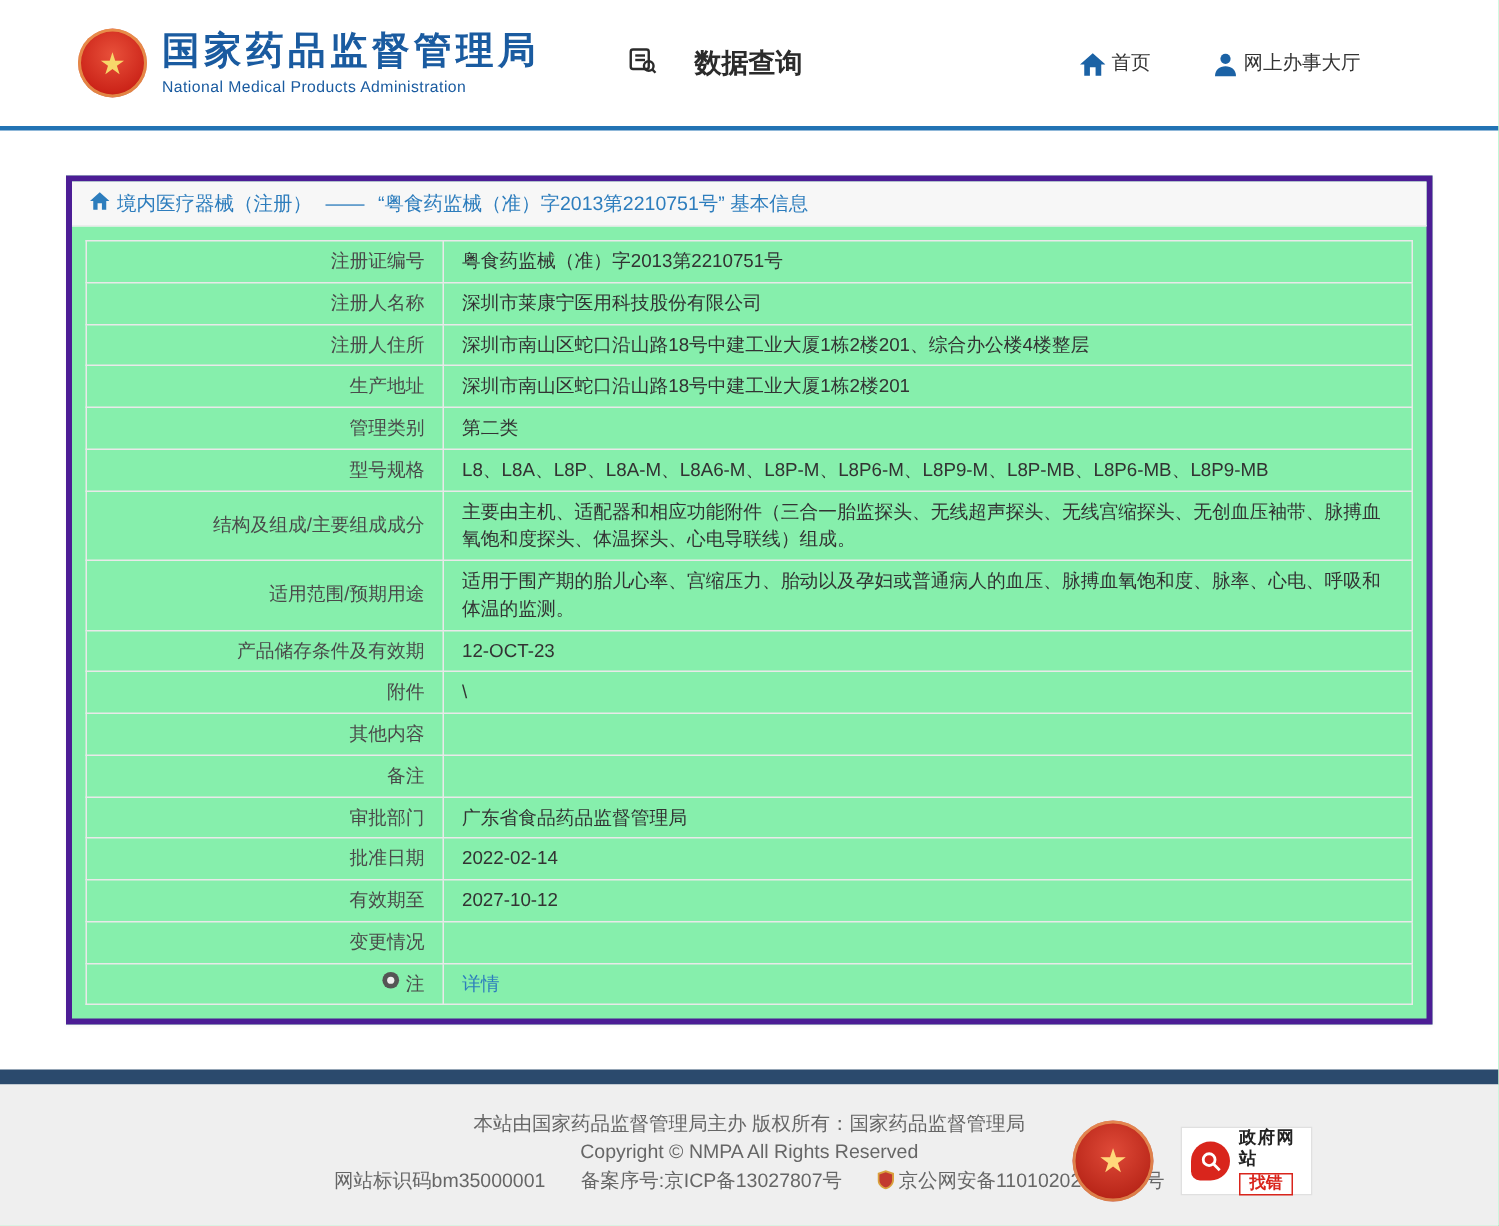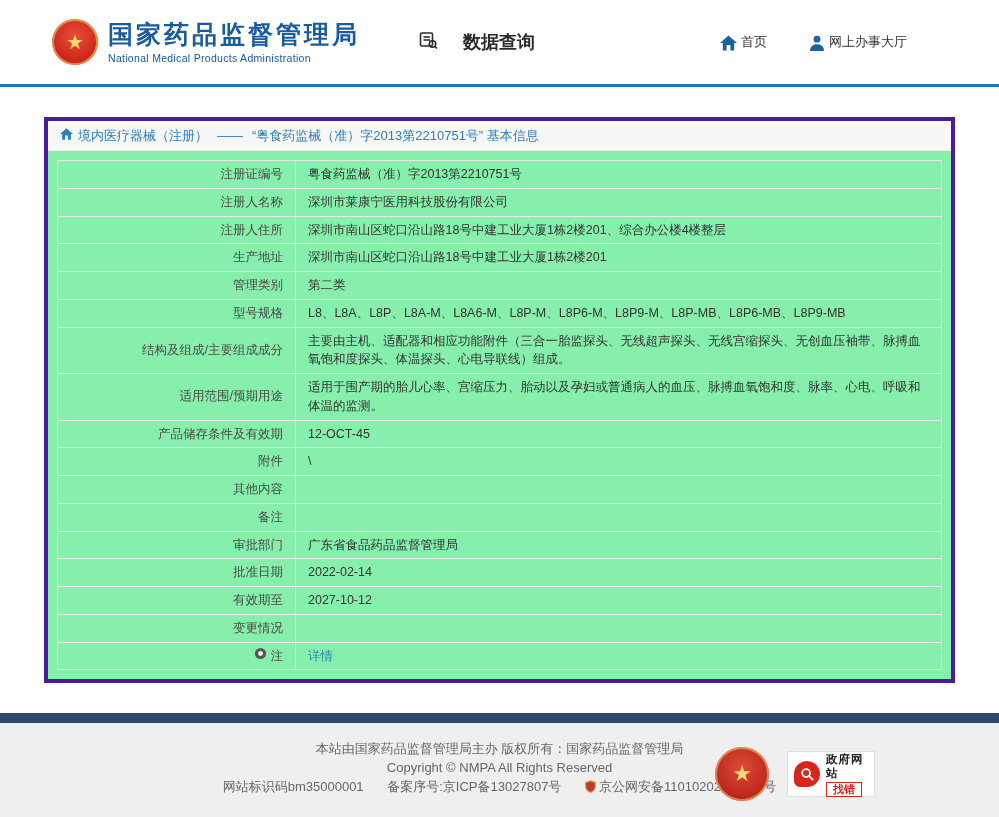--- a/index.html
+++ b/index.html
@@ -151,21 +151,21 @@
         <tr>
           <td class="lbl">结构及组成/主要组成成分</td>
           <td>主要由主机、适配器和相应功能附件（三合一胎监探头、无线超声探头、无线宫缩探头、无创血压袖带、脉搏血氧饱和度探头、体温探头、心电导联线）组成。</td>
         </tr>
         <tr>
           <td class="lbl">适用范围/预期用途</td>
           <td>适用于围产期的胎儿心率、宫缩压力、胎动以及孕妇或普通病人的血压、脉搏血氧饱和度、脉率、心电、呼吸和体温的监测。</td>
         </tr>
         <tr>
           <td class="lbl">产品储存条件及有效期</td>
-          <td>12-OCT-45</td>
+          <td>12-OCT-23</td>
         </tr>
         <tr>
           <td class="lbl">附件</td>
           <td>\</td>
         </tr>
         <tr>
           <td class="lbl">其他内容</td>
           <td></td>
         </tr>
         <tr>

